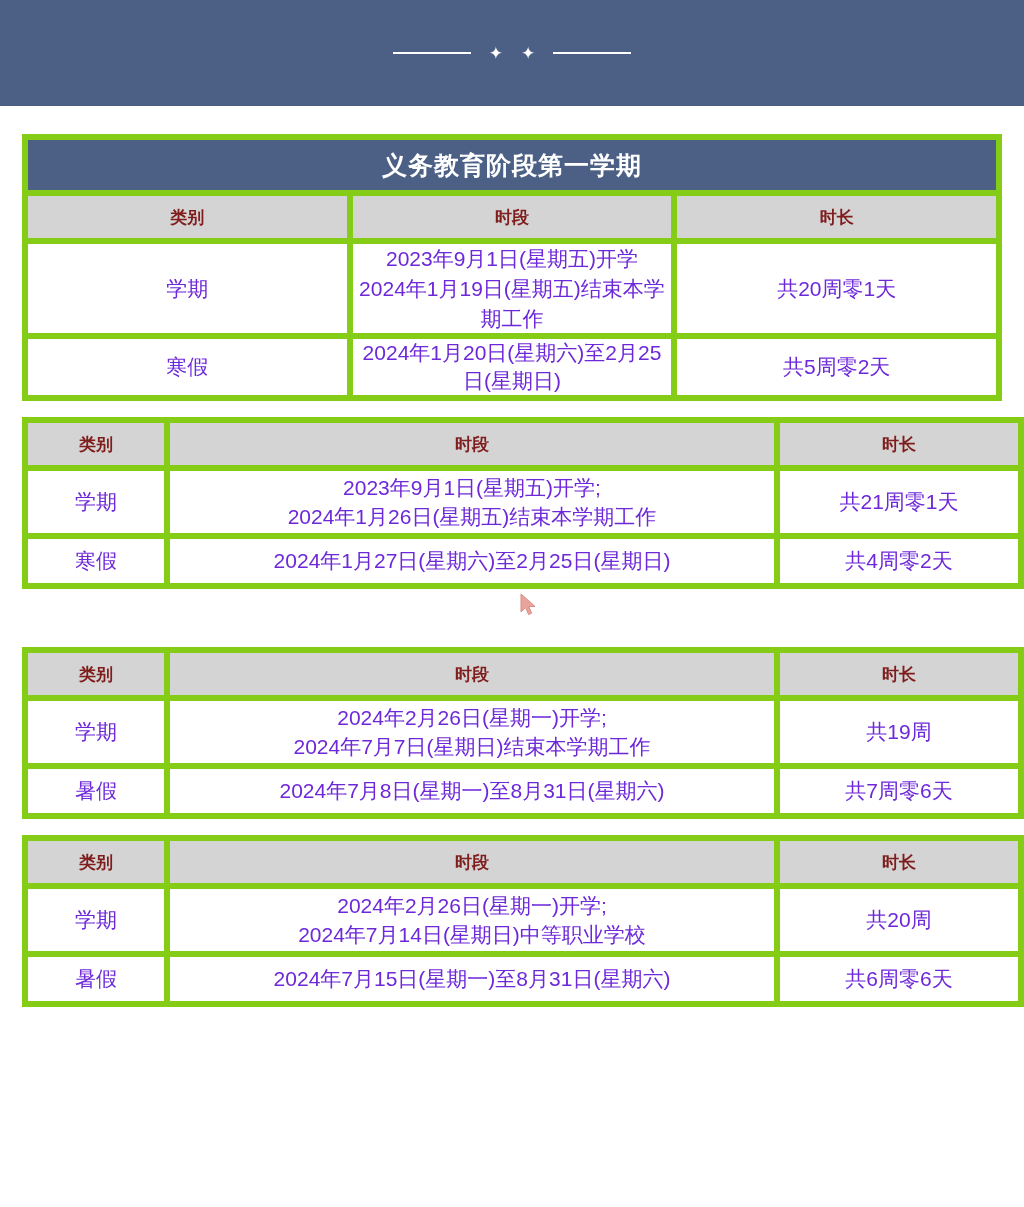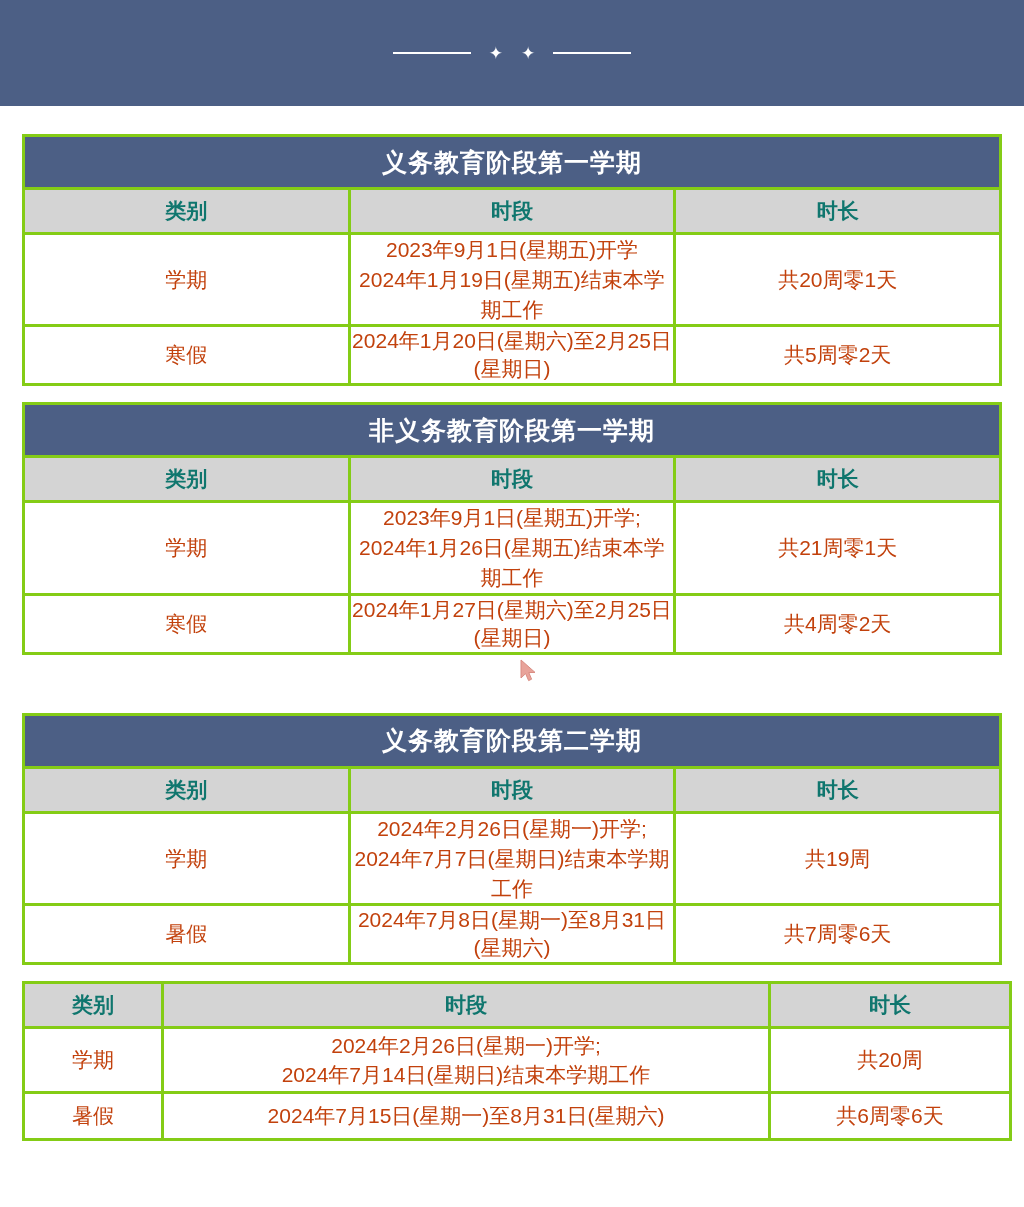--- a/index.html
+++ b/index.html
@@ -56,44 +56,44 @@
     box-sizing: border-box;
   }
   .block {
     width: 980px;
     border: 1px solid #8c9099;
     border-collapse: collapse;
     table-layout: fixed;
     background: #ffffff;
   }
   .block td, .block th {
-    border: 3px solid #84cc16;
+    border: 6px solid #84cc16;
     padding: 0;
   }
   .block-title {
     background: #4c5f85;
     color: #ffffff;
     font-size: 25px;
     font-weight: bold;
     text-align: center;
     height: 50px;
     letter-spacing: 1px;
   }
   .col-head {
     background: #d4d4d4;
-    color: #0f766e;
-    font-size: 21px;
+    color: #7f1d1d;
+    font-size: 17px;
     font-weight: bold;
     text-align: center;
     height: 42px;
   }
   .cell {
     text-align: center;
     font-size: 21px;
-    color: #c2410c;
+    color: #6d28d9;
   }
   .cell-label {
     height: 62px;
     margin-left: 48px;
   }
   .cell-two-line {
     line-height: 1.42;
     padding: 6px 0;
   }
   .row-single td {
@@ -159,23 +159,20 @@
       <td class="cell">2024年1月20日(星期六)至2月25日(星期日)</td>
       <td class="cell">共5周零2天</td>
     </tr>
   </tbody>
     </table>
 
   <div class="gap-16"></div>
 
   <table class="block">
     <tbody>
-        <tr>
-      <td class="block-title" colspan="3">非义务教育阶段第一学期</td>
-    </tr>
     <tr>
       <td class="col-head c1">类别</td>
       <td class="col-head c2">时段</td>
       <td class="col-head c3">时长</td>
     </tr>
     <tr>
       <td class="cell cell-label">学期</td>
       <td class="cell cell-two-line">
         <div>2023年9月1日(星期五)开学;</div>
         <div>2024年1月26日(星期五)结束本学期工作</div>
@@ -193,23 +190,20 @@
   <div class="cursor-zone">
     <div class="cursor">
       <svg width="18" height="26" viewBox="0 0 18 26" xmlns="http://www.w3.org/2000/svg">
         <path d="M1 1 L1 19 L5.6 14.6 L8.6 21.6 L11.6 20.2 L8.8 13.6 L15 13.4 Z" fill="#e8a39a" stroke="#d98c82" stroke-width="1"></path>
       </svg>
     </div>
   </div>
 
   <table class="block">
     <tbody>
-        <tr>
-      <td class="block-title" colspan="3">义务教育阶段第二学期</td>
-    </tr>
     <tr>
       <td class="col-head c1">类别</td>
       <td class="col-head c2">时段</td>
       <td class="col-head c3">时长</td>
     </tr>
     <tr>
       <td class="cell cell-label">学期</td>
       <td class="cell cell-two-line">
         <div>2024年2月26日(星期一)开学;</div>
         <div>2024年7月7日(星期日)结束本学期工作</div>
@@ -230,21 +224,21 @@
     <tbody>
     <tr>
       <td class="col-head c1">类别</td>
       <td class="col-head c2">时段</td>
       <td class="col-head c3">时长</td>
     </tr>
     <tr>
       <td class="cell cell-label">学期</td>
       <td class="cell cell-two-line">
         <div>2024年2月26日(星期一)开学;</div>
-        <div>2024年7月14日(星期日)结束本学期工作</div>
+        <div>2024年7月14日(星期日)中等职业学校</div>
       </td>
       <td class="cell">共20周</td>
     </tr>
     <tr class="row-single">
       <td class="cell">暑假</td>
       <td class="cell">2024年7月15日(星期一)至8月31日(星期六)</td>
       <td class="cell">共6周零6天</td>
     </tr>
   </tbody>
     </table>

